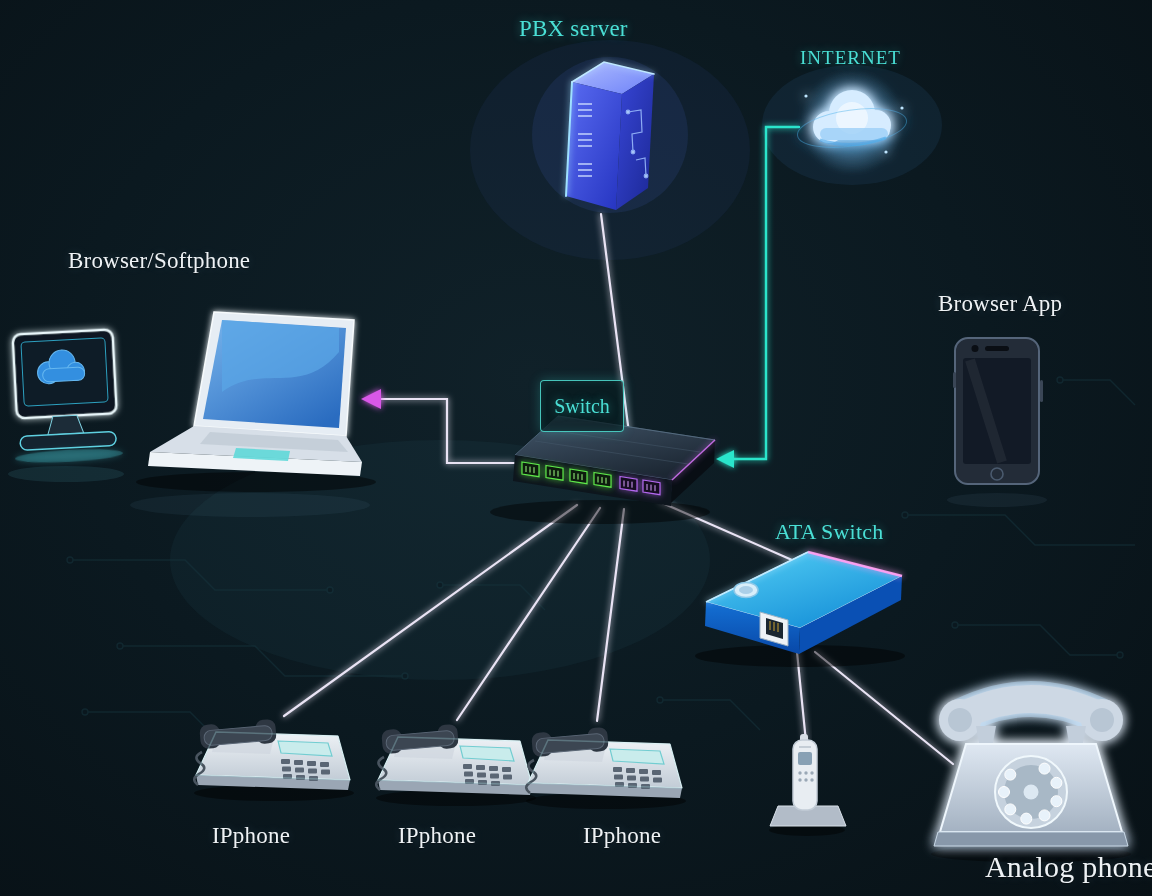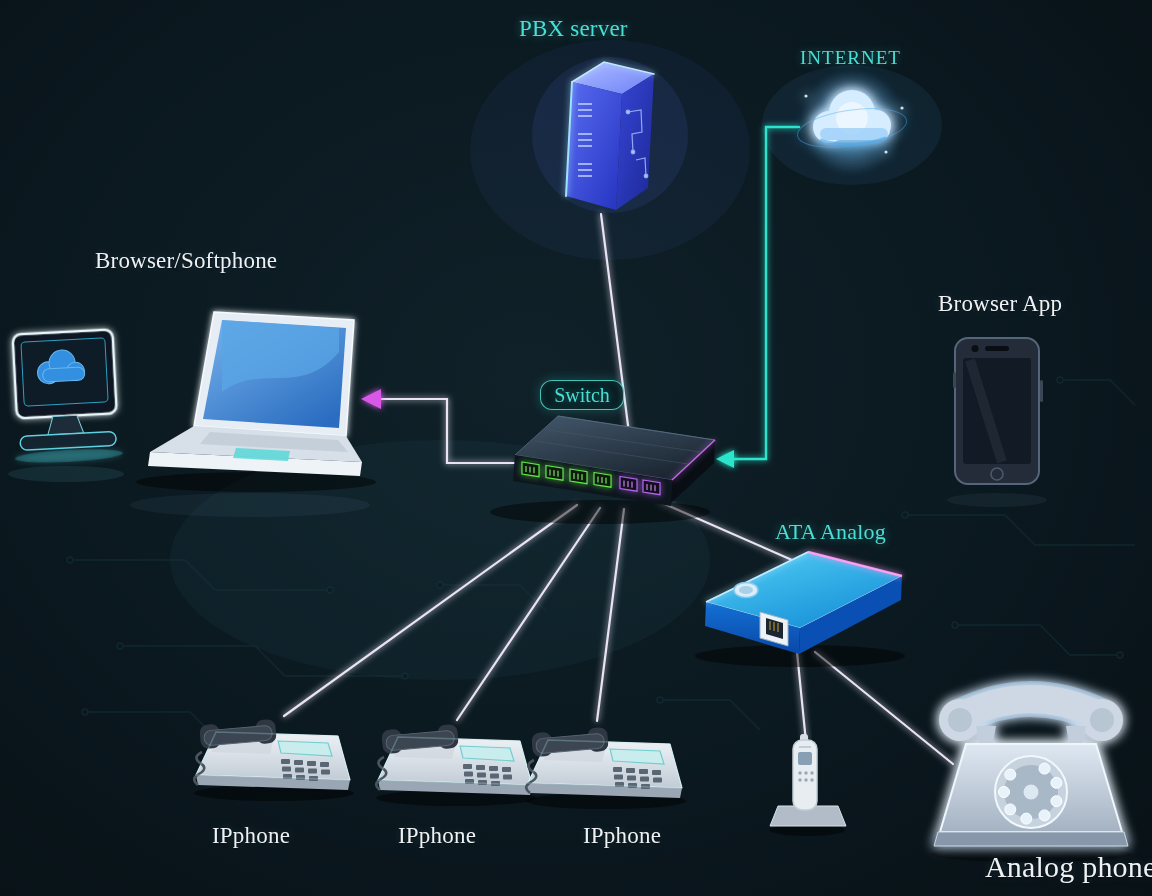--- a/index.html
+++ b/index.html
@@ -8,23 +8,23 @@
     position:relative;width:1152px;height:896px;
     font-family:Liberation Serif, serif;
     background:radial-gradient(ellipse at 46% 42%, #102129 0%, #0b1920 52%, #081116 100%);
   }
   svg.scene{position:absolute;left:0;top:0}
   .label{position:absolute;font-size:23px;letter-spacing:.2px;white-space:nowrap;user-select:none}
   .label.white{color:var(--white-label,#eef2f5);text-shadow:0 1px 2px rgba(0,0,0,.6),0 0 10px rgba(180,220,255,.18)}
   .label.teal{color:var(--teal-label,#4adfd5);text-shadow:0 0 10px rgba(60,225,210,.45)}
   .label.small{font-size:19px;letter-spacing:1px}
   .switch-box{
-    position:absolute;left:540px;top:380px;width:84px;height:30px;
+    position:absolute;left:540px;top:380px;width:84px;height:52px;
     display:flex;align-items:center;justify-content:center;
-    border:1px solid rgba(82,226,214,.85);border-radius:12px;
+    border:1px solid rgba(82,226,214,.85);border-radius:4px;
     background:rgba(8,28,32,.74);
     box-shadow:0 0 12px rgba(60,220,210,.28), inset 0 0 8px rgba(60,220,210,.12);
   }
   .switch-box span{color:var(--teal-label,#4adfd5);font-size:20px;text-shadow:0 0 8px rgba(60,225,210,.5)}
   
   .lnLight{stroke:var(--line-light,#e9e3f4);stroke-width:2.2;fill:none;filter:url(#fGlow)}
   .lnTeal{stroke:var(--line-teal,#2be5cb);stroke-width:2.4;fill:none;filter:url(#fGlow)}
   .arrTeal{fill:var(--line-teal,#2be5cb);filter:url(#fGlow)}
   .arrMag{fill:var(--arrow-magenta,#d959e8);filter:url(#fGlow)}
   .circuit{fill:none;stroke:#16343d;stroke-width:1.4;opacity:.55}
@@ -344,24 +344,24 @@
       <circle cx="1004" cy="792" r="5.5"></circle>
           <circle cx="1010.3" cy="774.6" r="5.5"></circle>
     </g>
     <circle cx="1031" cy="792" r="7.5" fill="#dce8f2"></circle>
     <polygon points="938,832 1124,832 1128,846 934,846" fill="#8898aa" stroke="#c8d8e6" stroke-width="1"></polygon>
   </g>
 </svg>
 
 <div class="label teal" style="left:519px;top:16px">PBX server</div>
 <div class="label teal small" style="left:800px;top:47px">INTERNET</div>
-<div class="label white" style="left:95px;top:248px">Browser/Softphone</div>
+<div class="label white" style="left:68px;top:248px">Browser/Softphone</div>
 <div class="label white" style="left:938px;top:291px">Browser App</div>
 <div class="switch-box">
   <span>Switch</span>
 </div>
-<div class="label teal" style="left:775px;top:519px;font-size:22px">ATA Analog</div>
+<div class="label teal" style="left:775px;top:519px;font-size:22px">ATA Switch</div>
 <div class="label white" style="left:212px;top:823px">IPphone</div>
 <div class="label white" style="left:398px;top:823px">IPphone</div>
 <div class="label white" style="left:583px;top:823px">IPphone</div>
 <div class="label white" style="left:985px;top:850px;font-size:30px">Analog phone</div>
 
 </div>
 
 </body></html>

